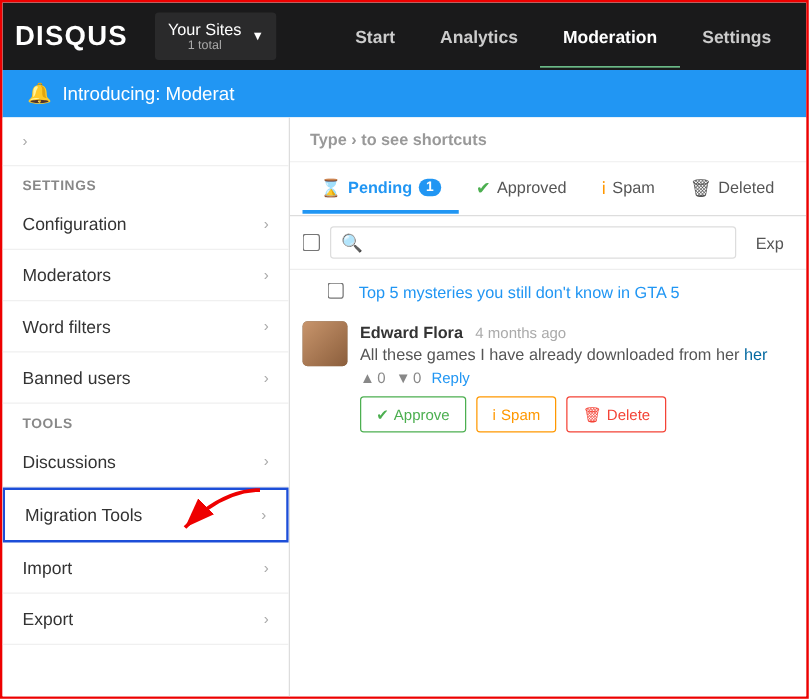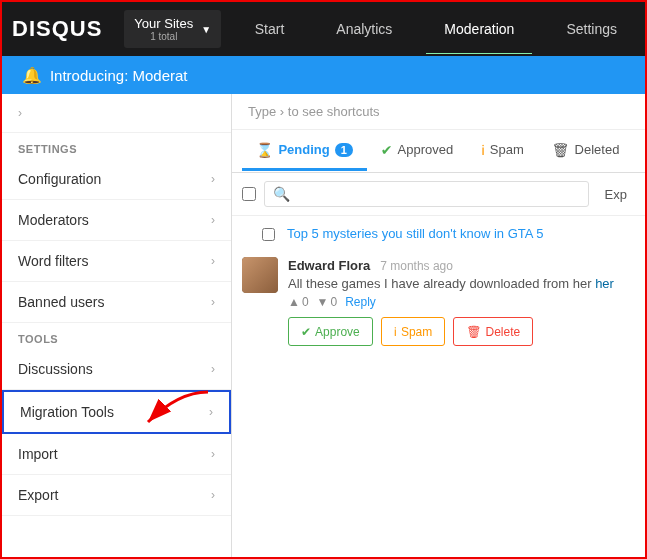--- a/index.html
+++ b/index.html
@@ -35,21 +35,22 @@
     }
     .your-sites-btn .subtitle {
       font-size: 10px;
       color: #aaa;
       display: block;
     }
     .your-sites-btn .chevron { font-size: 10px; margin-left: 4px; }
     .nav-links {
       display: flex;
       margin-left: auto;
-      gap: 16px;
+      gap: 0;
+      font-weight: bold;
     }
     .nav-link {
       color: #ccc;
       text-decoration: none;
       padding: 16px 18px;
       font-size: 14px;
       cursor: pointer;
     }
     .nav-link.active { color: #fff; border-bottom: 1px solid #86efac; }
     .settings-link { color: #ccc; padding: 16px 18px; font-size: 14px; cursor: pointer; }
@@ -113,20 +114,21 @@
       background: #fff;
       display: flex;
       flex-direction: column;
     }
     .breadcrumb-bar {
       padding: 10px 16px;
       font-size: 13px;
       color: #666;
       background: #fff;
       border-bottom: 1px solid #eee;
+      font-weight: bold;
     }
     .breadcrumb-bar span { color: #999; }
 
     
     .tabs {
       display: flex;
       align-items: center;
       border-bottom: 1px solid #ddd;
       background: #fff;
       padding: 0 10px;
@@ -191,21 +193,21 @@
     }
 
     
     .comment-section { padding: 10px; overflow-y: auto; flex: 1; }
     .comment-post-link {
       color: #2196f3;
       font-size: 13px;
       margin-bottom: 8px;
       padding-left: 20px;
       display: flex;
-      align-items: flex-end;
+      align-items: flex-start;
       gap: 6px;
     }
     .comment-post-link input[type=checkbox] { margin-right: 6px; }
     .comment-card {
       display: flex;
       gap: 10px;
       padding: 8px 0;
     }
     .avatar {
       width: 36px;
@@ -391,21 +393,21 @@
       <div class="comment-post-link">
         <input type="checkbox" style="">
         <a style="color:#2196f3;text-decoration:none;">Top 5 mysteries you still don't know in GTA 5</a>
       </div>
       <div class="comment-card">
         <div class="avatar">
           <div class="avatar-inner"></div>
         </div>
         <div class="comment-body">
           <span class="comment-author">Edward Flora</span>
-          <span class="comment-time">7 months ago</span>
+          <span class="comment-time">4 months ago</span>
           <div class="comment-text">
             <span>All these games I have already downloaded from her</span>
             <span class="link"> her</span>
           </div>
           <div class="comment-votes">
             <span class="vote-up">▲ <span>0</span></span>
             <span class="vote-down">▼ <span>0</span></span>
             <a class="reply-link">Reply</a>
           </div>
           <div class="comment-actions">

